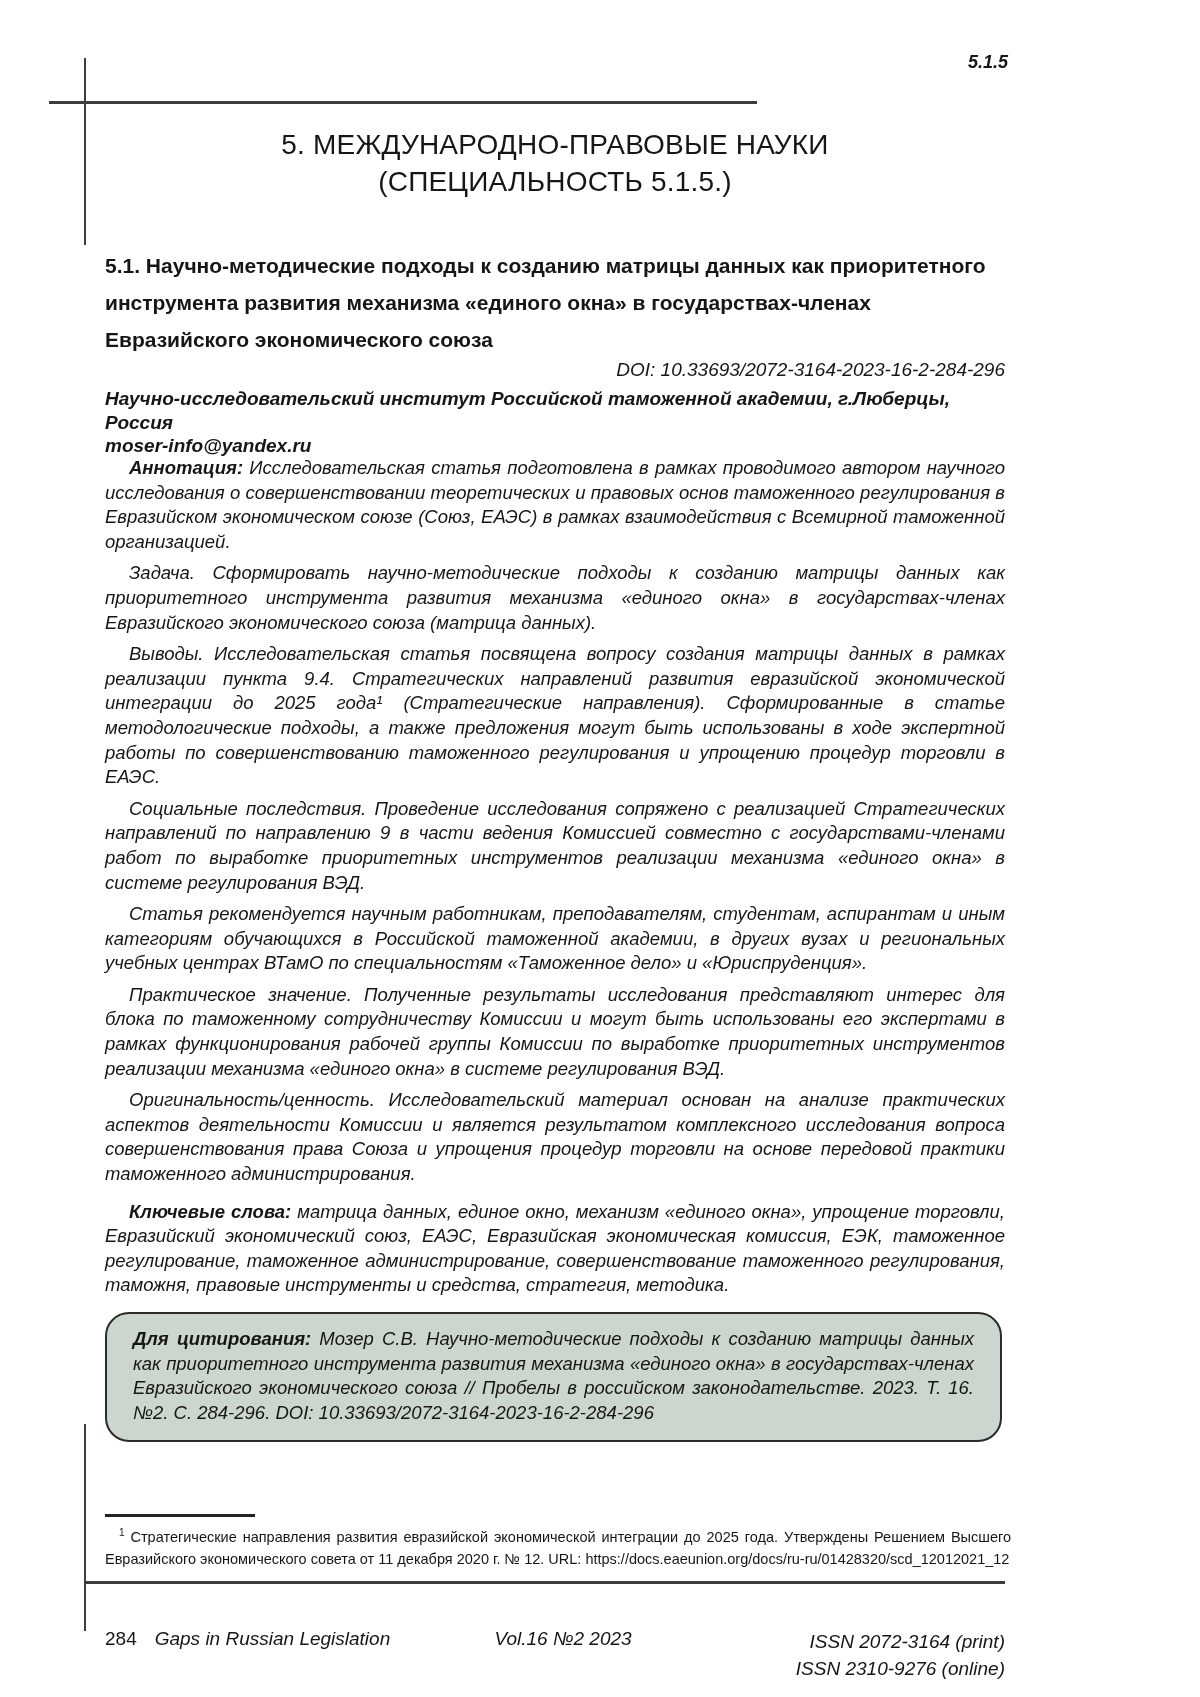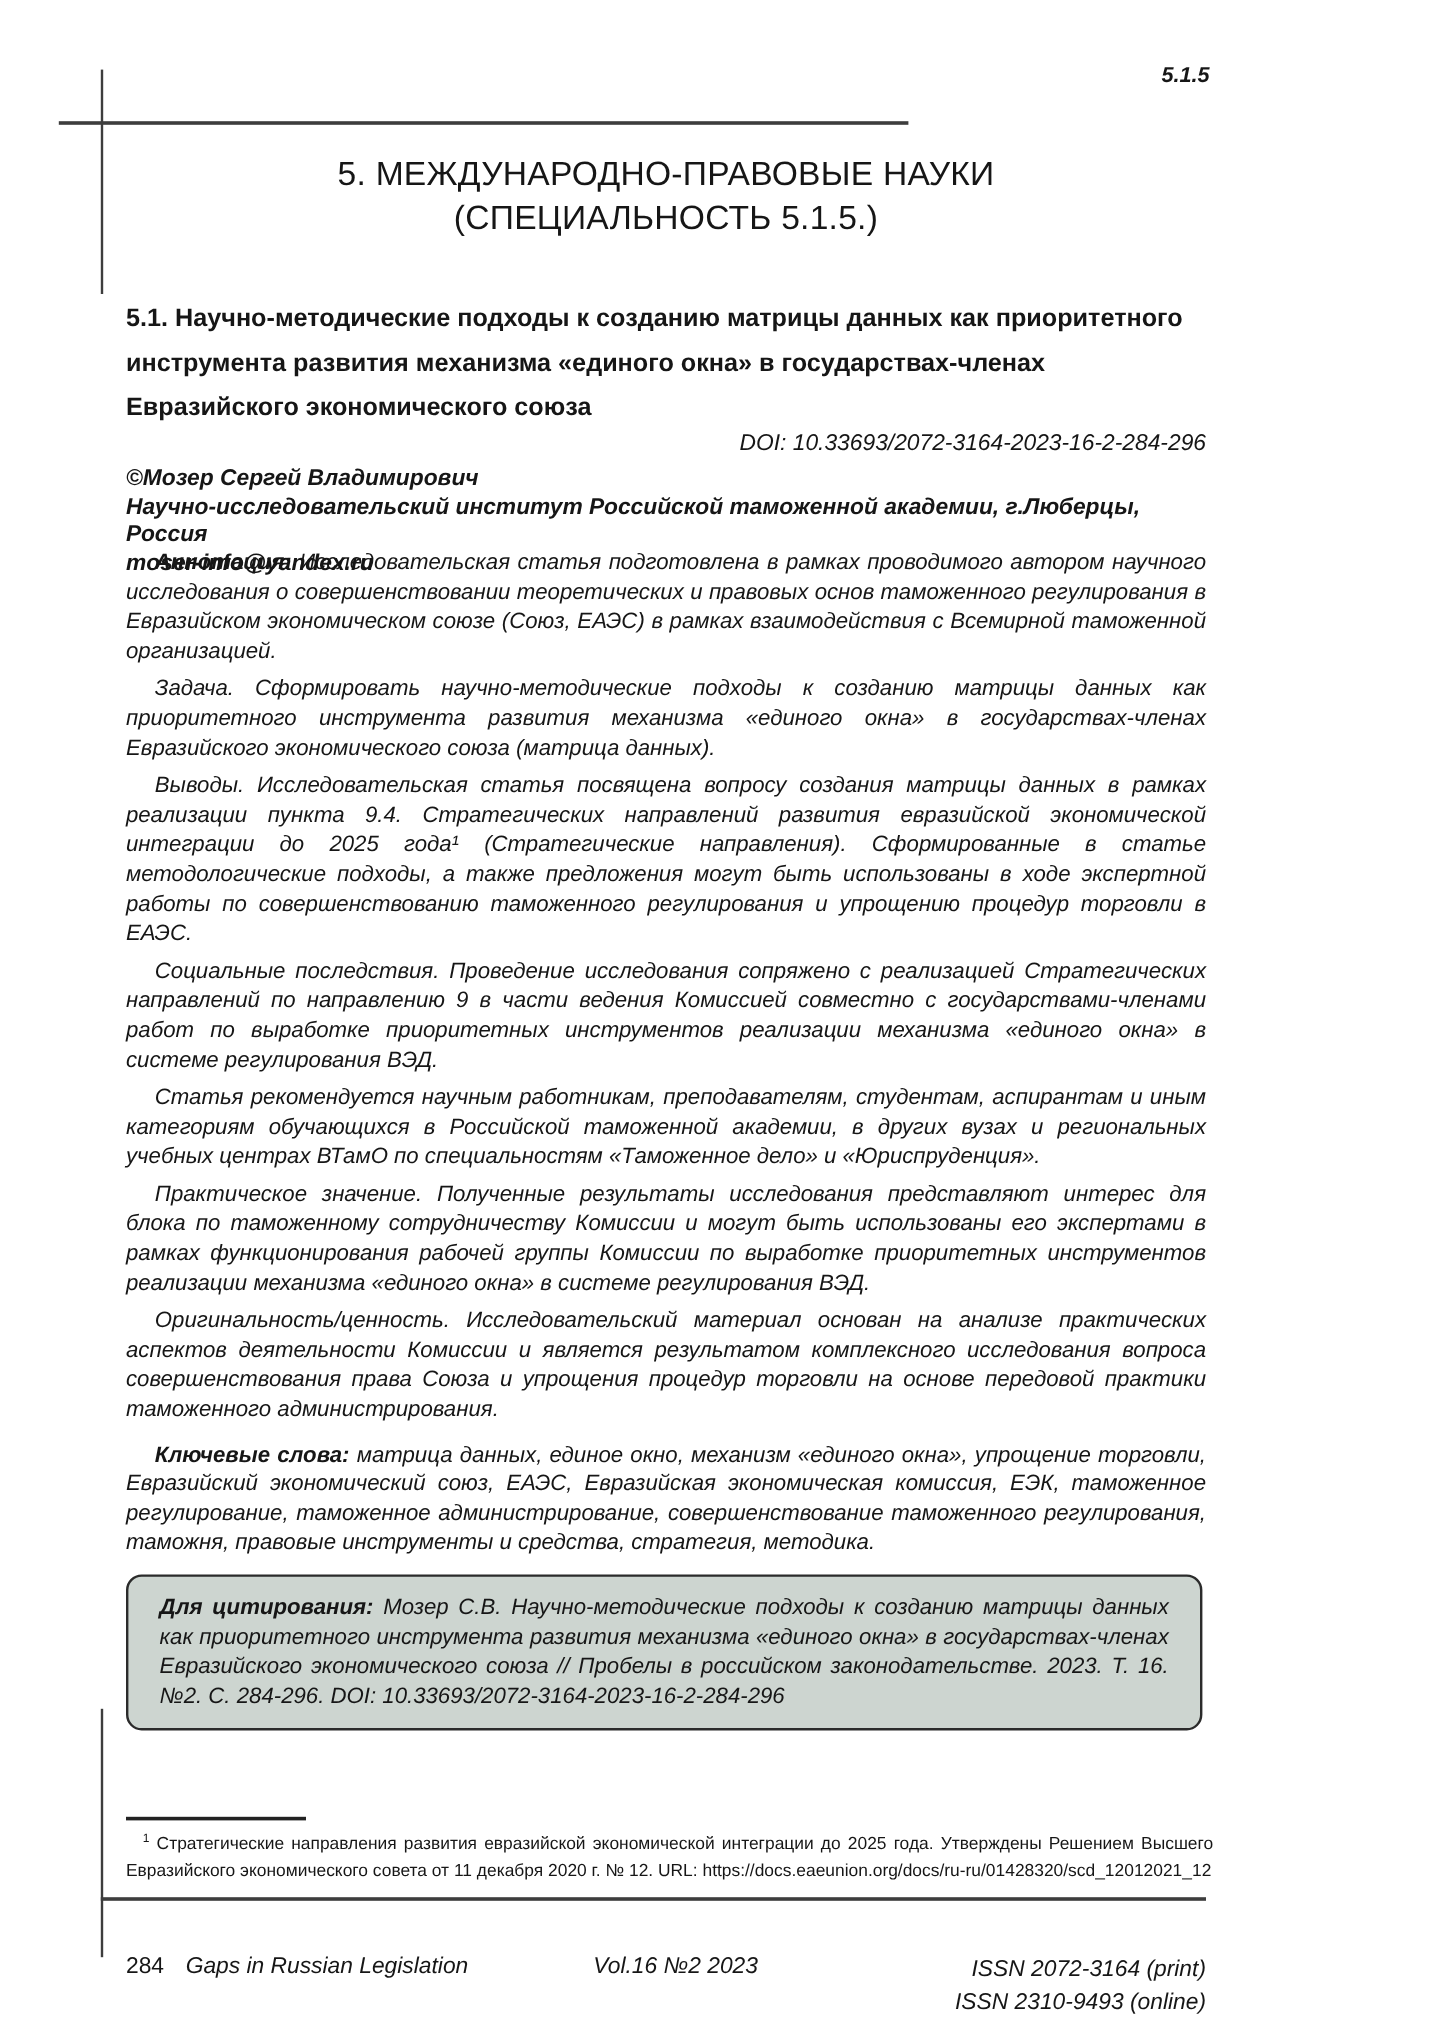--- a/index.html
+++ b/index.html
@@ -27,21 +27,21 @@
     font-style:italic;font-size:19px;}
   .author-block{position:absolute;left:105px;top:387px;width:900px;
     font-style:italic;font-weight:bold;font-size:19px;line-height:23.5px;}
   
   .body-flow{position:absolute;left:105px;top:456px;width:900px;
     font-style:italic;font-size:18.5px;line-height:24.6px;text-align:justify;}
   .para{margin:0 0 7px 0;}
   .para b{font-weight:bold;margin-left:24px;}
   .keywords{margin-top:13px;}
   .citation-box{
-    margin-top:14px;border:2.5px solid #2b2b2b;border-radius:13px;
+    margin-top:14px;border:2.5px solid #2b2b2b;border-radius:24px;
     padding:13px 26px 15px 26px;width:841px;
   }
   
   .footnote-rule{position:absolute;left:105px;top:1514px;width:150px;height:3px;background:#222;}
   .footnote{position:absolute;left:105px;top:1522px;width:906px;
     font-size:14.5px;line-height:22px;text-align:justify;text-indent:14px;}
   .footnote sup{font-size:10px;}
   
   .footer-rule{position:absolute;left:84px;top:1581px;width:921px;height:3px;background:#3d3d3d;}
   .footer{position:absolute;left:105px;top:1596px;width:900px;font-size:19px;margin-top:32px;}
@@ -68,21 +68,20 @@
   <div class="main-title">
     <div>5. МЕЖДУНАРОДНО-ПРАВОВЫЕ НАУКИ</div>
     <div>(СПЕЦИАЛЬНОСТЬ 5.1.5.)</div>
   </div>
 
   <div class="article-heading">5.1. Научно-методические подходы к созданию матрицы данных как приоритетного инструмента развития механизма «единого окна» в государствах-членах Евразийского экономического союза</div>
 
   <div class="doi-line">DOI: 10.33693/2072-3164-2023-16-2-284-296</div>
 
   <div class="author-block">
-    <div>©Мозер Сергей Владимирович</div>
     <div>Научно-исследовательский институт Российской таможенной академии, г.Люберцы, Россия</div>
     <div>moser-info@yandex.ru</div>
   </div>
 
   <div class="body-flow">
     <p class="para"><b>Аннотация:</b><span> Исследовательская статья подготовлена в рамках проводимого автором научного исследования о совершенствовании теоретических и правовых основ таможенного регулирования в Евразийском экономическом союзе (Союз, ЕАЭС) в рамках взаимодействия с Всемирной таможенной организацией.</span></p>
     <p class="para"><b></b><span>Задача. Сформировать научно-методические подходы к созданию матрицы данных как приоритетного инструмента развития механизма «единого окна» в государствах-членах Евразийского экономического союза (матрица данных).</span></p>
     <p class="para"><b></b><span>Выводы. Исследовательская статья посвящена вопросу создания матрицы данных в рамках реализации пункта 9.4. Стратегических направлений развития евразийской экономической интеграции до 2025 года¹ (Стратегические направления). Сформированные в статье методологические подходы, а также предложения могут быть использованы в ходе экспертной работы по совершенствованию таможенного регулирования и упрощению процедур торговли в ЕАЭС.</span></p>
     <p class="para"><b></b><span>Социальные последствия. Проведение исследования сопряжено с реализацией Стратегических направлений по направлению 9 в части ведения Комиссией совместно с государствами-членами работ по выработке приоритетных инструментов реализации механизма «единого окна» в системе регулирования ВЭД.</span></p>
     <p class="para"><b></b><span>Статья рекомендуется научным работникам, преподавателям, студентам, аспирантам и иным категориям обучающихся в Российской таможенной академии, в других вузах и региональных учебных центрах ВТамО по специальностям «Таможенное дело» и «Юриспруденция».</span></p>
@@ -104,18 +103,18 @@
   <div class="footer-rule"></div>
   <div class="footer">
     <div class="footer-row">
       <div class="footer-left">
         <span class="footer-page">284</span>
         <span class="footer-journal">Gaps in Russian Legislation</span>
       </div>
       <div class="footer-volume">Vol.16  №2  2023</div>
       <div class="footer-issn">
         <div>ISSN 2072-3164 (print)</div>
-        <div>ISSN 2310-9493 (online)</div>
+        <div>ISSN 2310-9276 (online)</div>
       </div>
     </div>
   </div>
 
 </div>
 
 </body></html>

